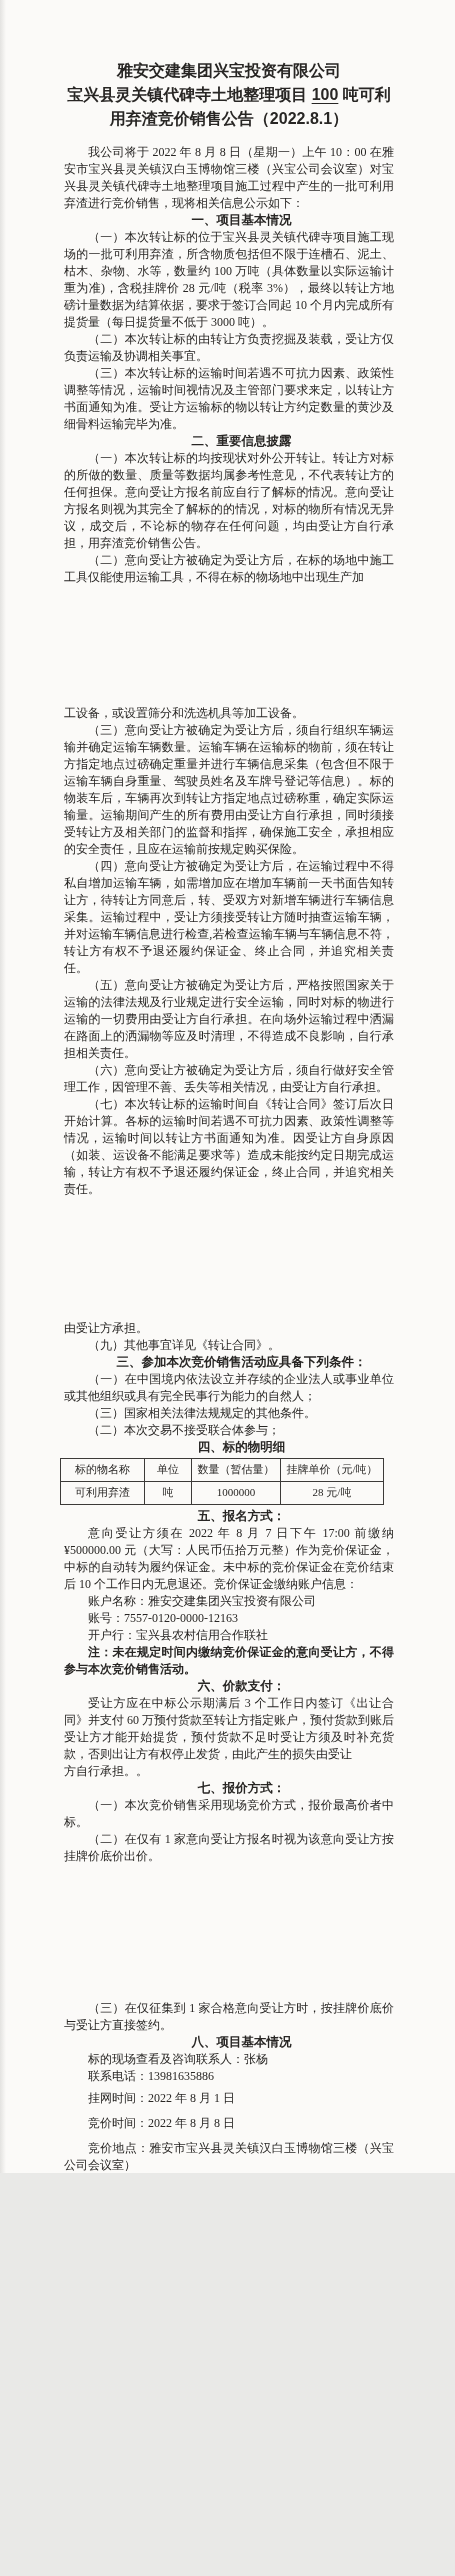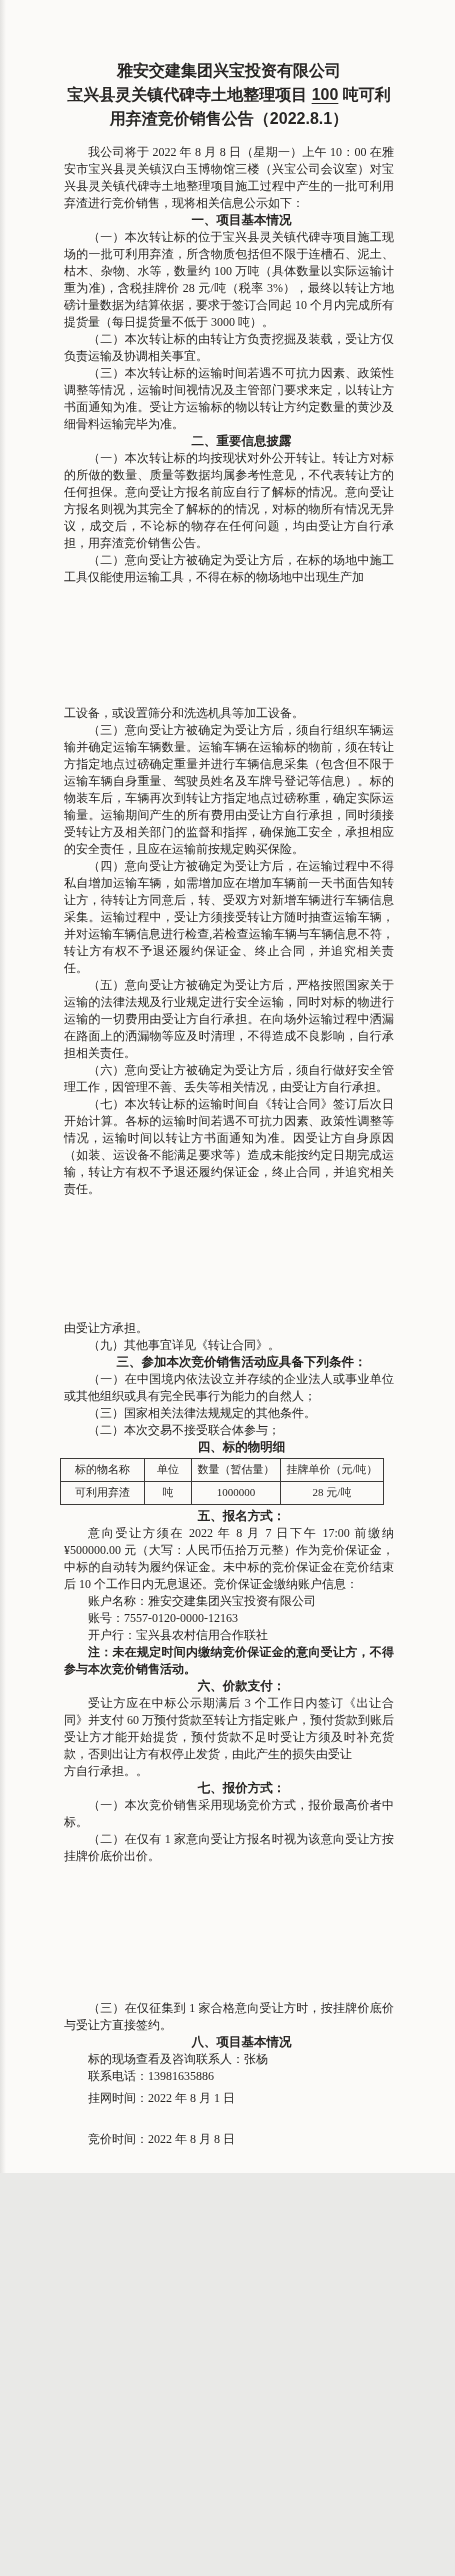--- a/index.html
+++ b/index.html
@@ -43,21 +43,21 @@
   .h{
     margin:0;font-size:12.5px;line-height:17px;font-weight:700;
     font-family:"Liberation Sans","DejaVu Sans",sans-serif;
     text-indent:2em;text-align:center;
   }
   .bold{
     font-weight:700;
     font-family:"Liberation Sans","DejaVu Sans",sans-serif;
   }
   .gap-sm{margin-top:4.6px;}
-  .gap-md{margin-top:24px;}
+  .gap-md{margin-top:8px;}
   table.subject{
     border-collapse:collapse;
     width:323px;margin:2.3px 0 2.3px -4px;
     font-size:11px;
     table-layout:fixed;
   }
   table.subject th,table.subject td{
     border:1.1px solid #3c3a38;
     font-weight:400;text-align:center;
     padding:0;height:22px;line-height:13.7px;

